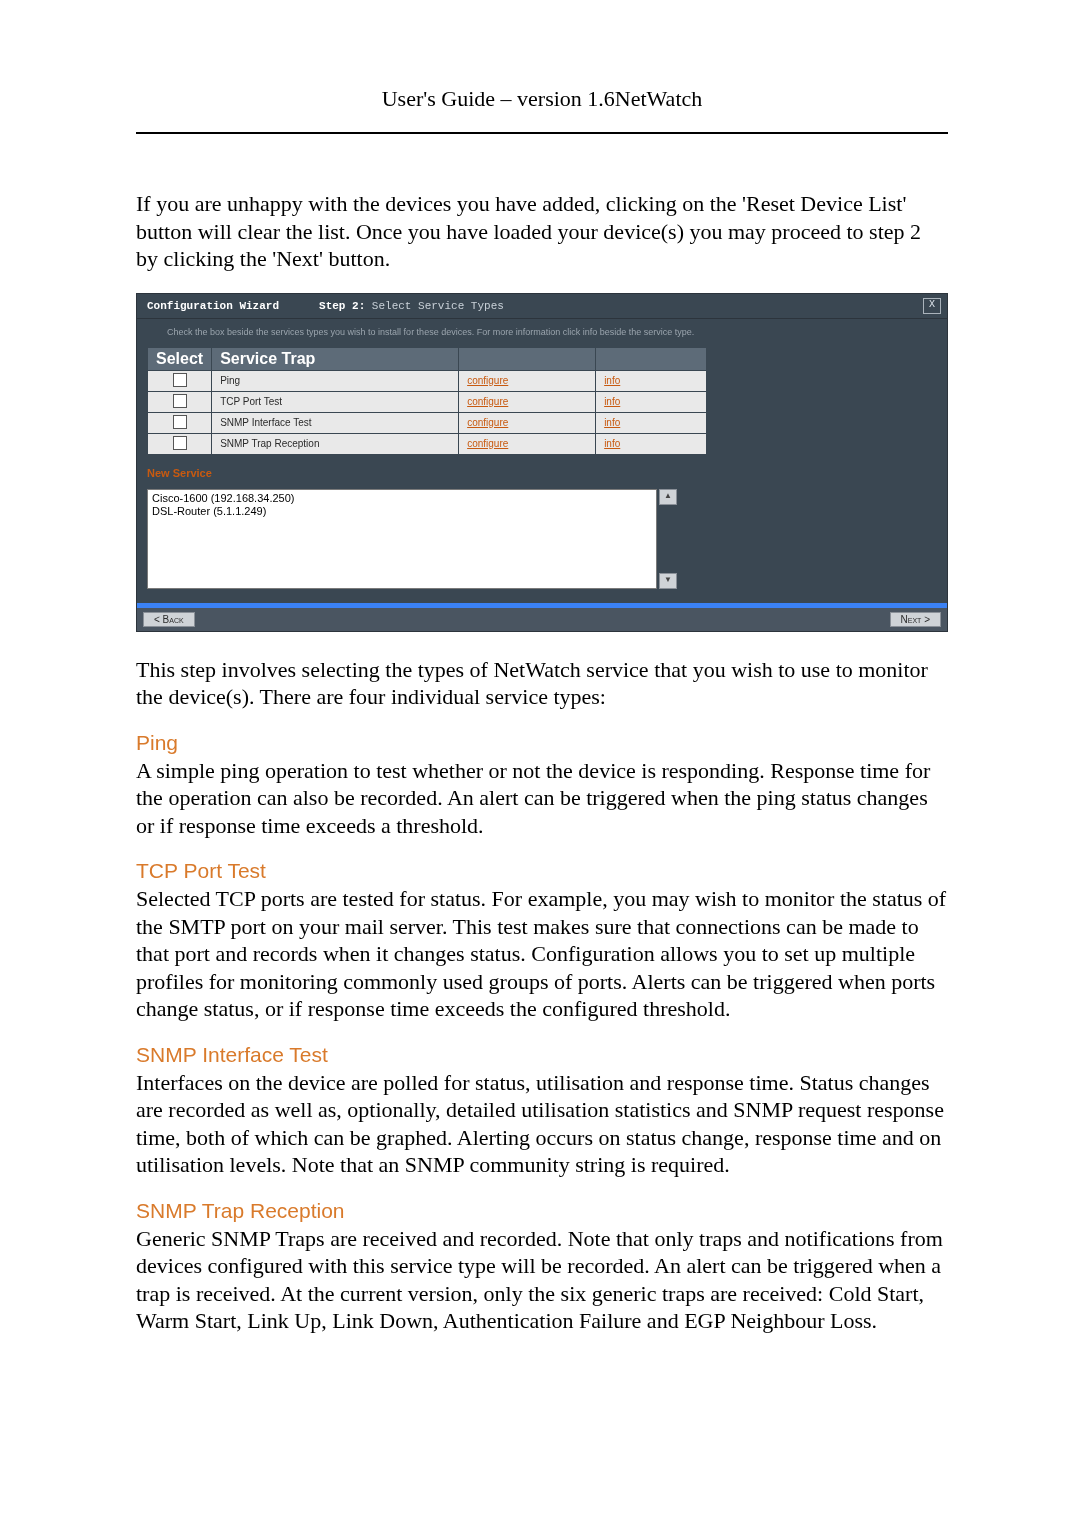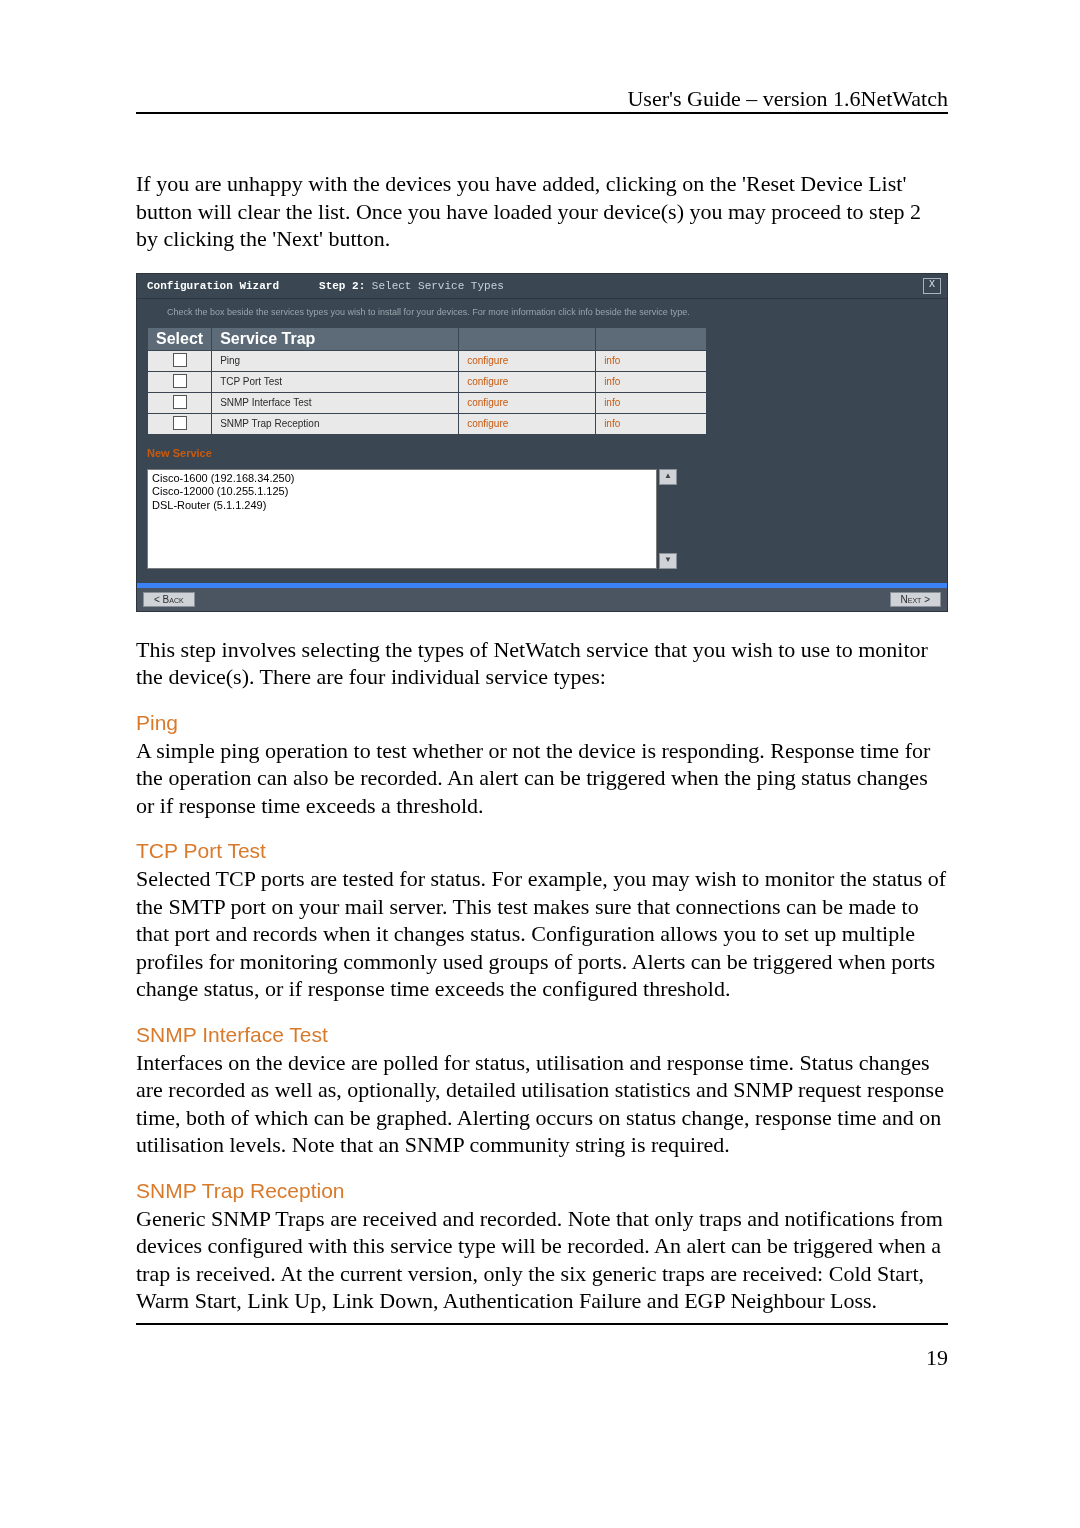--- a/index.html
+++ b/index.html
@@ -7,25 +7,25 @@
     background: #fff;
     font-family: "Times New Roman", Times, serif;
     color: #000;
     width: 1080px;
   }
   .page {
     padding: 86px 132px 40px 136px;
   }
   .top-rule {
     display: flex;
-    justify-content: flex-end;
+    justify-content: center;
     align-items: baseline;
     font-size: 22px;
     border-bottom: 2px solid #000;
-    padding-bottom: 0;
+    padding-bottom: 20px;
     margin-bottom: 56px;
   }
   .body-text {
     font-size: 22px;
     line-height: 1.25;
     margin: 0 0 20px 0;
   }
   .orange-h2 {
     font-family: Arial, Helvetica, sans-serif;
     color: #d97a2b;
@@ -102,20 +102,21 @@
     padding: 2px 8px;
     border: 1px solid #3a4752;
   }
   .svc-table td.sel {
     text-align: center;
     width: 46px;
     background: #e9e9e9;
   }
   .svc-table td.cfg a, .svc-table td.inf a {
     color: #c85a10;
+    text-decoration: underline;
     cursor: pointer;
   }
   .chk {
     width: 12px; height: 12px;
     display: inline-block;
     background: #fff;
     border: 1px solid #555;
   }
   .new-dev-label {
     color: #c85a10;
@@ -196,21 +197,21 @@
 
   <div class="wizard">
     <div class="wizard-titlebar">
       <span class="wiz-title">Configuration Wizard</span>
       <span class="wiz-step">
         <b>Step 2:</b><span> Select Service Types</span>
       </span>
       <span class="wizard-close">X</span>
     </div>
 
-    <div class="wizard-note">Check the box beside the services types you wish to install for your devices. For more information click info beside the service type.</div>
+    <div class="wizard-note">Check the box beside the services types you wish to install for these devices. For more information click info beside the service type.</div>
 
     <table class="svc-table">
       <tbody>
           <tr>
         <th style="width:46px">Select</th>
         <th style="width:230px">Service Trap</th>
         <th style="width:120px"></th>
         <th></th>
       </tr>
       <tr>
@@ -237,21 +238,20 @@
         <td class="cfg"><a>configure</a></td>
         <td class="inf"><a>info</a></td>
       </tr>
     </tbody>
       </table>
 
     <div class="new-dev-label">New Service</div>
     <div class="dev-list-row">
       <div class="dev-list">
         <div>Cisco-1600 (192.168.34.250)</div>
-        <div>Cisco-12000 (10.255.1.125)</div>
         <div>DSL-Router (5.1.1.249)</div>
       </div>
       <div class="dev-scroll">
         <div class="scroll-btn">▲</div>
         <div class="scroll-btn">▼</div>
       </div>
     </div>
 
     <div class="wizard-footer">
       <span class="wiz-btn">&lt; Back</span>
@@ -266,17 +266,14 @@
 
   <div class="orange-h3">TCP Port Test</div>
   <p class="body-text">Selected TCP ports are tested for status. For example, you may wish to monitor the status of the SMTP port on your mail server. This test makes sure that connections can be made to that port and records when it changes status. Configuration allows you to set up multiple profiles for monitoring commonly used groups of ports. Alerts can be triggered when ports change status, or if response time exceeds the configured threshold.</p>
 
   <div class="orange-h3">SNMP Interface Test</div>
   <p class="body-text">Interfaces on the device are polled for status, utilisation and response time. Status changes are recorded as well as, optionally, detailed utilisation statistics and SNMP request response time, both of which can be graphed. Alerting occurs on status change, response time and on utilisation levels. Note that an SNMP community string is required.</p>
 
   <div class="orange-h3">SNMP Trap Reception</div>
   <p class="body-text" style="margin-bottom:4px">Generic SNMP Traps are received and recorded. Note that only traps and notifications from devices configured with this service type will be recorded. An alert can be triggered when a trap is received. At the current version, only the six generic traps are received: Cold Start, Warm Start, Link Up, Link Down, Authentication Failure and EGP Neighbour Loss.</p>
 
-  <div class="bottom-rule">
-    <span>19</span>
-  </div>
 
 </div>
 
 </body></html>

